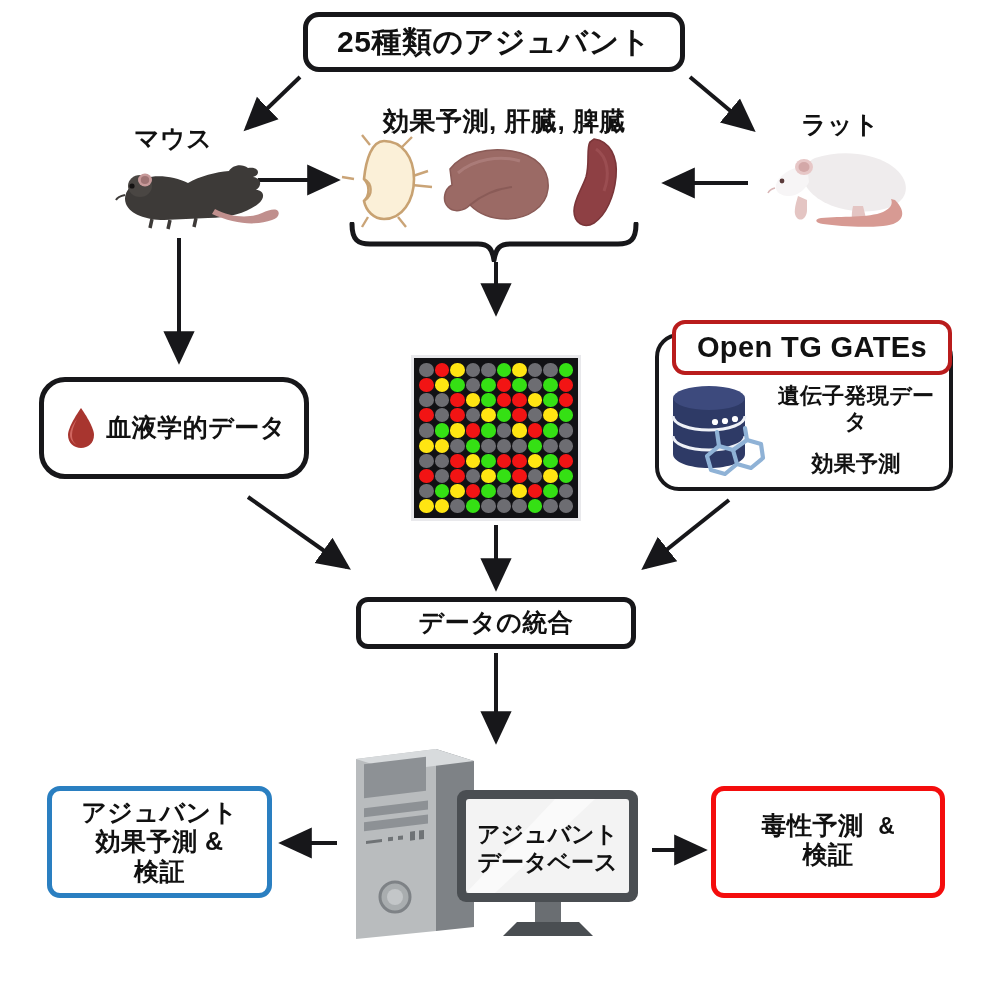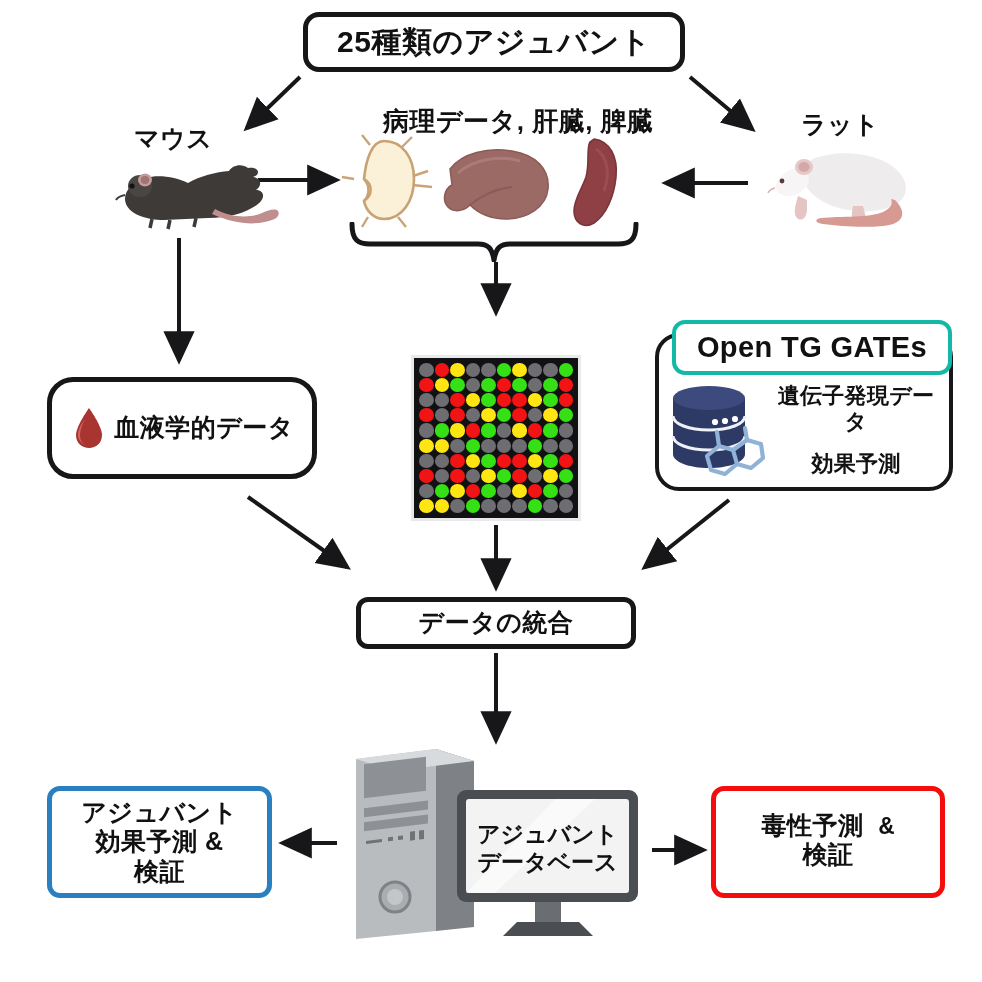--- a/index.html
+++ b/index.html
@@ -9,26 +9,26 @@
   .abs{position:absolute;}
 
   
   .pill{
     position:absolute;box-sizing:border-box;
     border:5px solid #17171a;border-radius:22px;background:#fff;
     display:flex;align-items:center;justify-content:center;
     font-weight:bold;letter-spacing:.5px;text-align:center;line-height:1.18;
   }
   #title-box{left:303px;top:12px;width:382px;height:60px;font-size:30px;border-radius:16px;}
-  #blood-box{left:47px;top:377px;width:270px;height:102px;border-radius:26px;gap:10px;}
+  #blood-box{left:39px;top:377px;width:270px;height:102px;border-radius:26px;gap:10px;}
   #integrate-box{left:356px;top:597px;width:280px;height:52px;font-size:25px;border-radius:12px;}
   #tg-outer{left:655px;top:333px;width:298px;height:158px;border-radius:24px;
             display:block;border-width:4px;}
   #tg-header{position:absolute;left:13px;top:-17px;width:272px;height:47px;
-             border:4px solid #14b8a6;border-radius:13px;background:#fff;
+             border:4px solid #b91c1c;border-radius:13px;background:#fff;
              display:flex;align-items:center;justify-content:center;
              font-size:29px;font-weight:bold;letter-spacing:.4px;}
   #predict-box{left:47px;top:786px;width:225px;height:112px;
                border:5px solid #2a7fc1;border-radius:13px;font-size:25px;}
   #tox-box{left:711px;top:786px;width:234px;height:112px;
            border:5px solid #f40d0d;border-radius:13px;font-size:25px;}
 
   .boxtext{white-space:pre-line;font-weight:bold;}
 
   
@@ -133,21 +133,21 @@
       <line x1="337" y1="843" x2="283" y2="843" stroke="#17171a" stroke-width="4" marker-end="url(#ah)"></line>
     </g>
 
     <g>
       <line x1="652" y1="850" x2="703" y2="850" stroke="#17171a" stroke-width="4" marker-end="url(#ah)"></line>
     </g>
   </svg>
 
   <div class="label" id="lbl-mouse">マウス</div>
   <div class="label" id="lbl-rat">ラット</div>
-  <div class="label" id="lbl-organs">病理データ, 肝臓, 脾臓</div>
+  <div class="label" id="lbl-organs">効果予測, 肝臓, 脾臓</div>
 
   <svg class="abs" id="mouse-img" viewBox="0 0 168 80">
     <path d="M96 68 C118 68 136 62 146 54 C154 48 152 40 144 40 C150 36 150 28 141 27
              C150 24 146 16 136 18 C130 13 120 15 117 21 C104 22 88 26 76 33
              C64 27 46 24 34 28 C18 33 10 44 14 54 C18 64 34 70 52 70 Z" fill="#3d3a38"></path>
     <ellipse cx="28" cy="36" rx="12" ry="11" fill="#4a4643"></ellipse>
     <circle cx="20" cy="36" r="2.6" fill="#141212"></circle>
     <ellipse cx="33" cy="30" rx="7" ry="6.5" fill="#c79a9a"></ellipse>
     <ellipse cx="33" cy="30" rx="4.2" ry="4" fill="#9f7474"></ellipse>
     <path d="M13 45 C8 46 5 48 4 50" stroke="#3d3a38" stroke-width="2" fill="none"></path>

